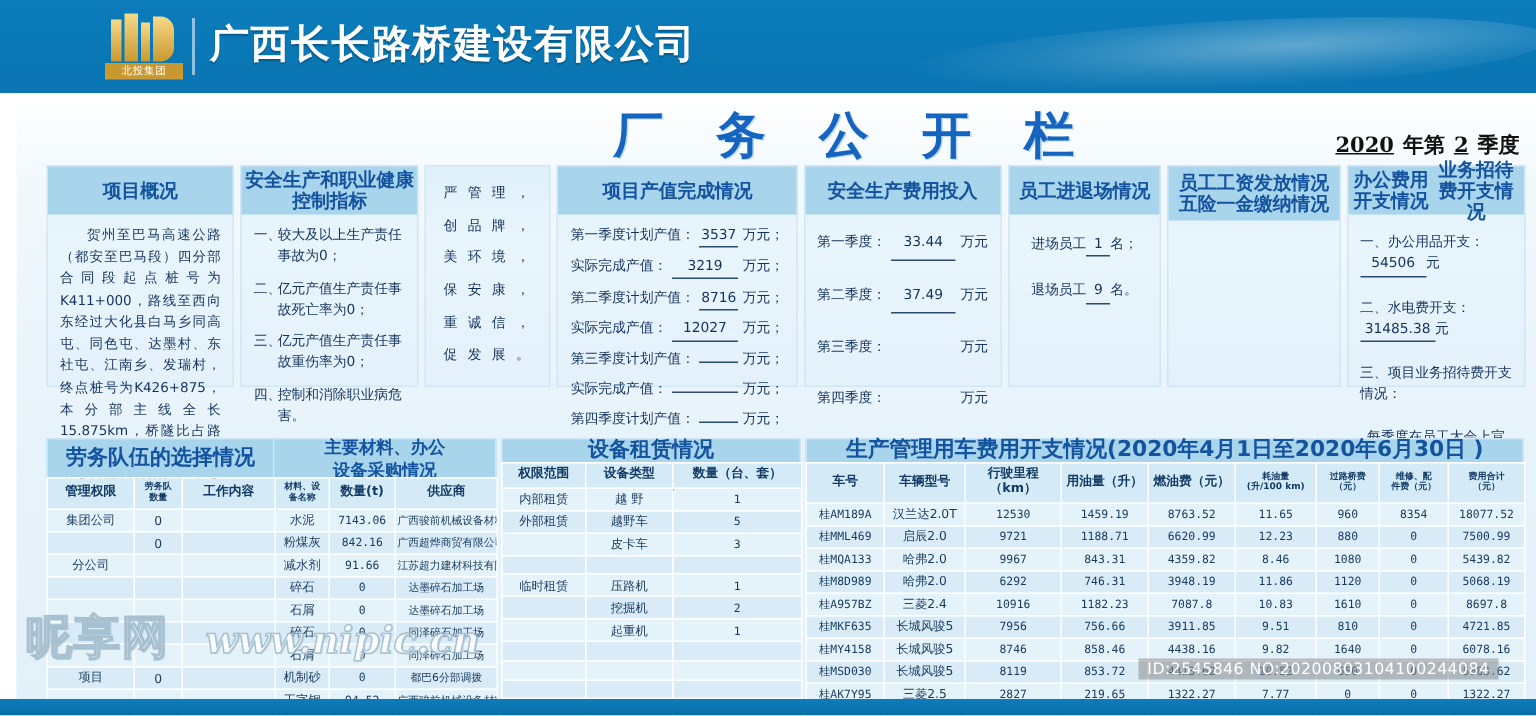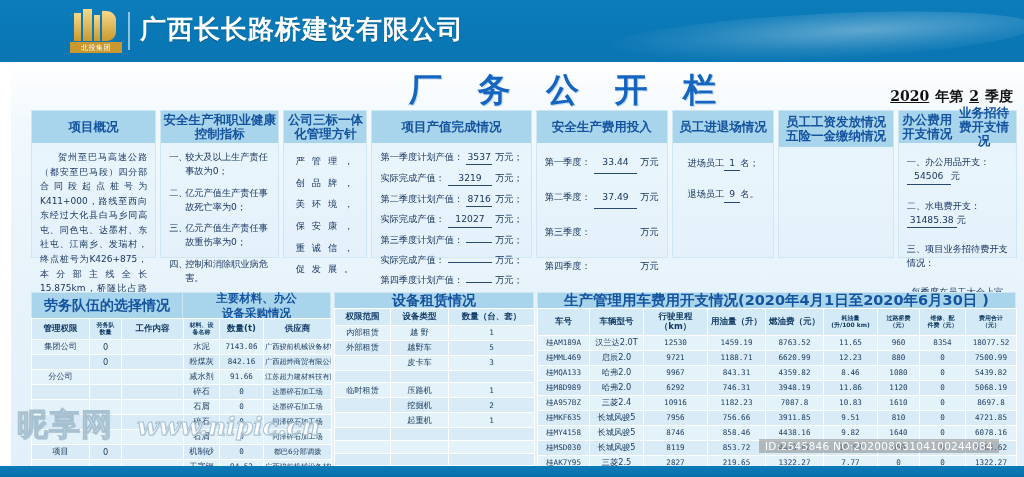--- a/index.html
+++ b/index.html
@@ -224,21 +224,20 @@
               <span class="t">亿元产值生产责任事故重伤率为0；</span>
             </div>
           <div class="li">
               <span class="n">四、</span>
               <span class="t">控制和消除职业病危害。</span>
             </div>
         </div>
       </div>
 
       <div class="card c3">
-        <div class="chead">公司三标一体化管理方针</div>
         <div class="cbody">
           <div>严 管 理 ，</div>
           <div>创 品 牌 ，</div>
           <div>美 环 境 ，</div>
           <div>保 安 康 ，</div>
           <div>重 诚 信 ，</div>
           <div>促 发 展 。</div>
         </div>
       </div>
 

